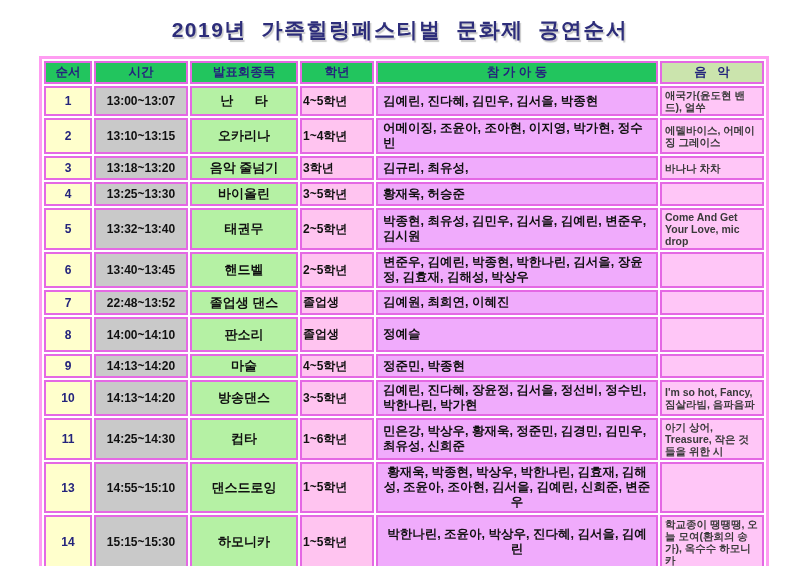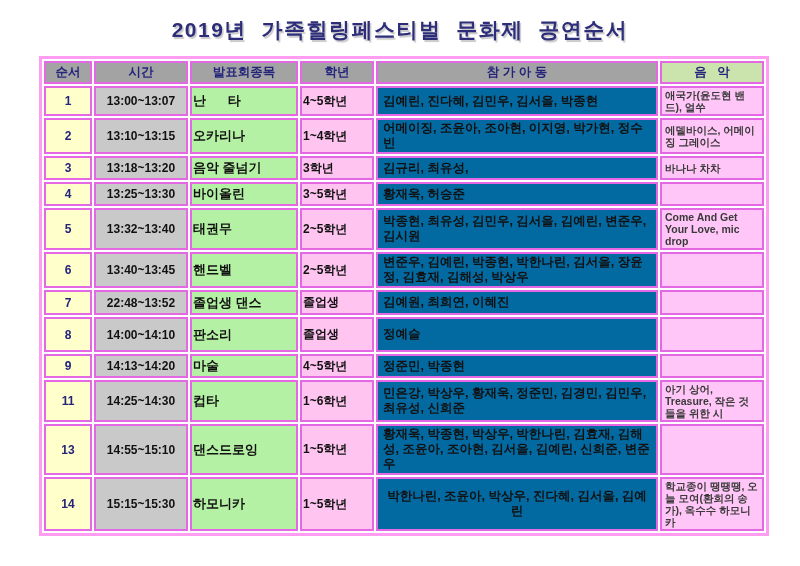--- a/index.html
+++ b/index.html
@@ -19,31 +19,31 @@
     width:722px;table-layout:fixed;
     border-collapse:separate;border-spacing:2px;
     border:3px solid #ff9df2;background:#ffffff;
   }
   th,td{
     border:2px solid #e468e4;
     overflow:hidden;
     vertical-align:middle;
   }
   th{
-    background:#a3a3a3;color:#24247c;
+    background:#22c55e;color:#24247c;
     font-size:12.5px;font-weight:bold;text-align:center;
     padding:1px 0;white-space:pre-wrap;height:14px;
   }
   th.music-h{background:#cbe4ad;}
   td{font-weight:bold;color:#111;}
   .c-no{background:#ffffcc;color:#24247c;text-align:center;font-size:12px;}
   .c-time{background:#c9c9c9;text-align:center;font-size:12px;margin-left:41px;}
-  .c-event{background:#b5f1a4;text-align:left;font-size:13px;white-space:pre-wrap;}
+  .c-event{background:#b5f1a4;text-align:center;font-size:13px;white-space:pre-wrap;}
   .c-grade{background:#ffc4f0;font-size:12px;}
-  .c-part{background:#0369a1;text-align:left;font-size:12.5px;padding:1px 5px;line-height:15px;}
+  .c-part{background:#f0abfc;text-align:left;font-size:12.5px;padding:1px 5px;line-height:15px;}
   .c-music{background:#ffc6f7;text-align:left;font-size:10.5px;color:#3a3a3a;padding:1px 3px;line-height:12px;}
   
   tbody tr:nth-child(1) td{height:21px}
   tbody tr:nth-child(2) td{height:21px}
   tbody tr:nth-child(3) td{height:15px}
   tbody tr:nth-child(4) td{height:15px}
   tbody tr:nth-child(5) td{height:29px}
   tbody tr:nth-child(6) td{height:29px}
   tbody tr:nth-child(7) td{height:19px}
   tbody tr:nth-child(8) td{height:29px}
@@ -153,20 +153,28 @@
   </tr>
       <tr>
     <td class="c-no">9</td>
     <td class="c-time">14:13~14:20</td>
     <td class="c-event">마술</td>
     <td class="c-grade">4~5학년</td>
     <td class="c-part">정준민, 박종현</td>
     <td class="c-music"></td>
   </tr>
       <tr>
+    <td class="c-no">10</td>
+    <td class="c-time">14:13~14:20</td>
+    <td class="c-event">방송댄스</td>
+    <td class="c-grade">3~5학년</td>
+    <td class="c-part">김예린, 진다혜, 장윤정, 김서을, 정선비, 정수빈, 박한나린, 박가현</td>
+    <td class="c-music">I'm so hot, Fancy, 짐살라빔, 음파음파</td>
+  </tr>
+      <tr>
     <td class="c-no">11</td>
     <td class="c-time">14:25~14:30</td>
     <td class="c-event">컵타</td>
     <td class="c-grade">1~6학년</td>
     <td class="c-part">민은강, 박상우, 황재욱, 정준민, 김경민, 김민우, 최유성, 신희준</td>
     <td class="c-music">아기 상어, Treasure, 작은 것들을 위한 시</td>
   </tr>
       <tr>
     <td class="c-no">13</td>
     <td class="c-time">14:55~15:10</td>

